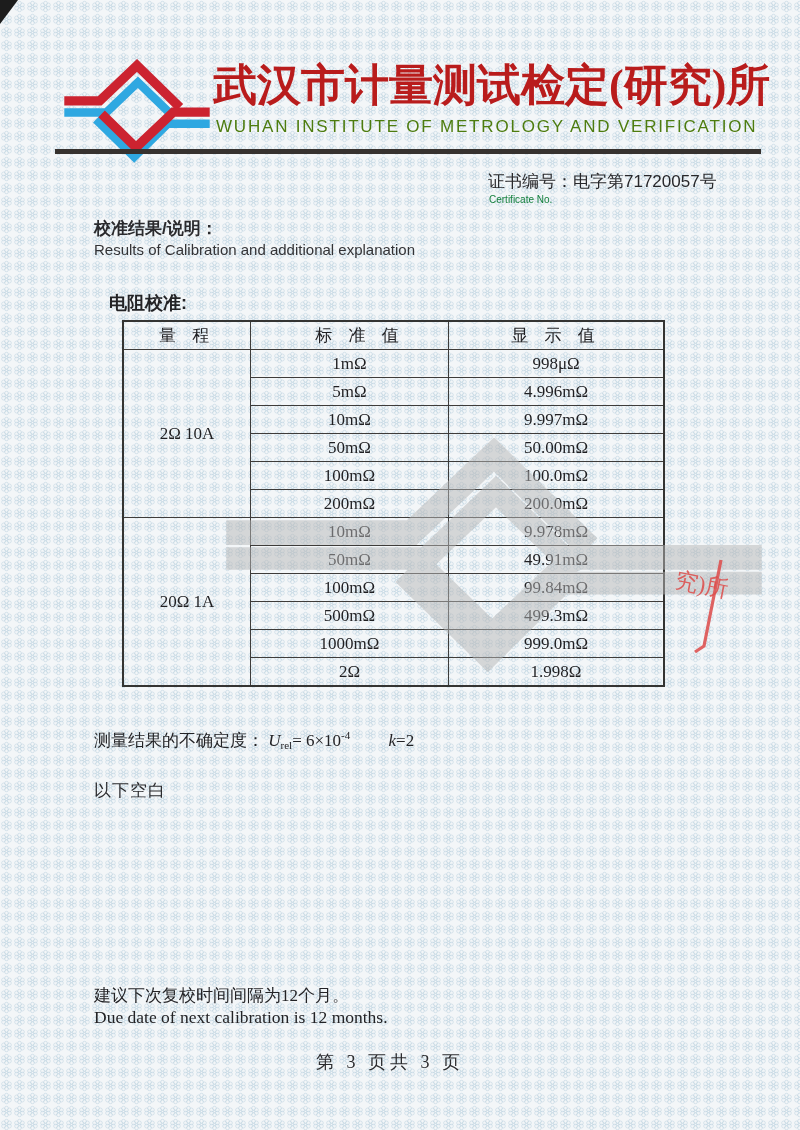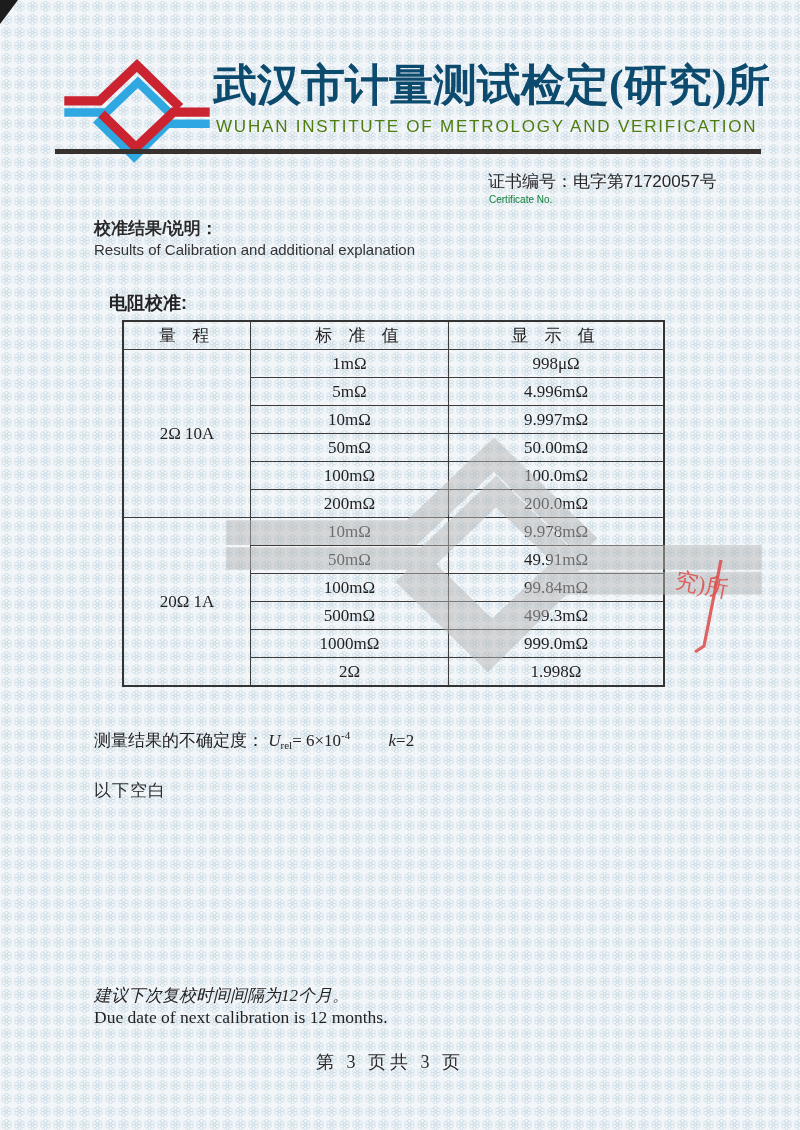--- a/index.html
+++ b/index.html
@@ -11,21 +11,21 @@
   }
   .abs{position:absolute;}
   .bg-layer{left:0;top:0;z-index:0;}
   .corner-mark{left:0;top:0;width:0;height:0;
     border-top:24px solid #1c1c1c;border-right:18px solid transparent;z-index:8;}
 
   
   .title-cn{
     left:213px;top:56px;width:560px;
     font-family:"Liberation Serif", serif;
-    font-size:44px;font-weight:700;color:#0c4a6e;
+    font-size:44px;font-weight:700;color:#b91c1c;
     letter-spacing:0px;white-space:nowrap;z-index:2;
   }
   .title-en{
     left:216px;top:117px;width:560px;
     font-family:"Liberation Sans", sans-serif;
     font-size:17px;font-weight:500;color:#4d7c0f;
     letter-spacing:1.8px;white-space:nowrap;z-index:2;
   }
   .header-rule{left:55px;top:149px;width:706px;height:5px;background:#37322f;z-index:2;}
 
@@ -58,21 +58,21 @@
   .watermark{left:226px;top:438px;z-index:5;pointer-events:none;}
   .stamp{left:666px;top:546px;z-index:6;pointer-events:none;}
 
   
   .uncert{left:94px;top:729px;font-size:17px;color:#232326;white-space:nowrap;z-index:2;}
   .uncert i{font-family:"Liberation Serif", serif;}
   .uncert sub{font-size:11px;vertical-align:-3px;}
   .uncert sup{font-size:11px;vertical-align:7px;}
   .kgap{margin-left:34px;}
   .blank-note{left:94px;top:779px;font-size:17px;color:#2a2a2d;letter-spacing:1px;z-index:2;}
-  .recal-cn{left:94px;top:984px;font-size:17px;color:#232326;z-index:2;font-style:italic;}
+  .recal-cn{left:94px;top:984px;font-size:17px;color:#232326;z-index:2;}
   .recal-en{left:94px;top:1007px;font-size:17.5px;color:#232326;z-index:2;}
   .page-num{left:0;top:1050px;width:780px;text-align:center;font-size:18px;
     letter-spacing:4px;color:#2c2c2f;z-index:2;}
 </style>
 </head>
 <body>
 
 <svg class="abs bg-layer" width="800" height="1130">
   <defs>
     <pattern id="lace" width="13" height="13" patternUnits="userSpaceOnUse">

